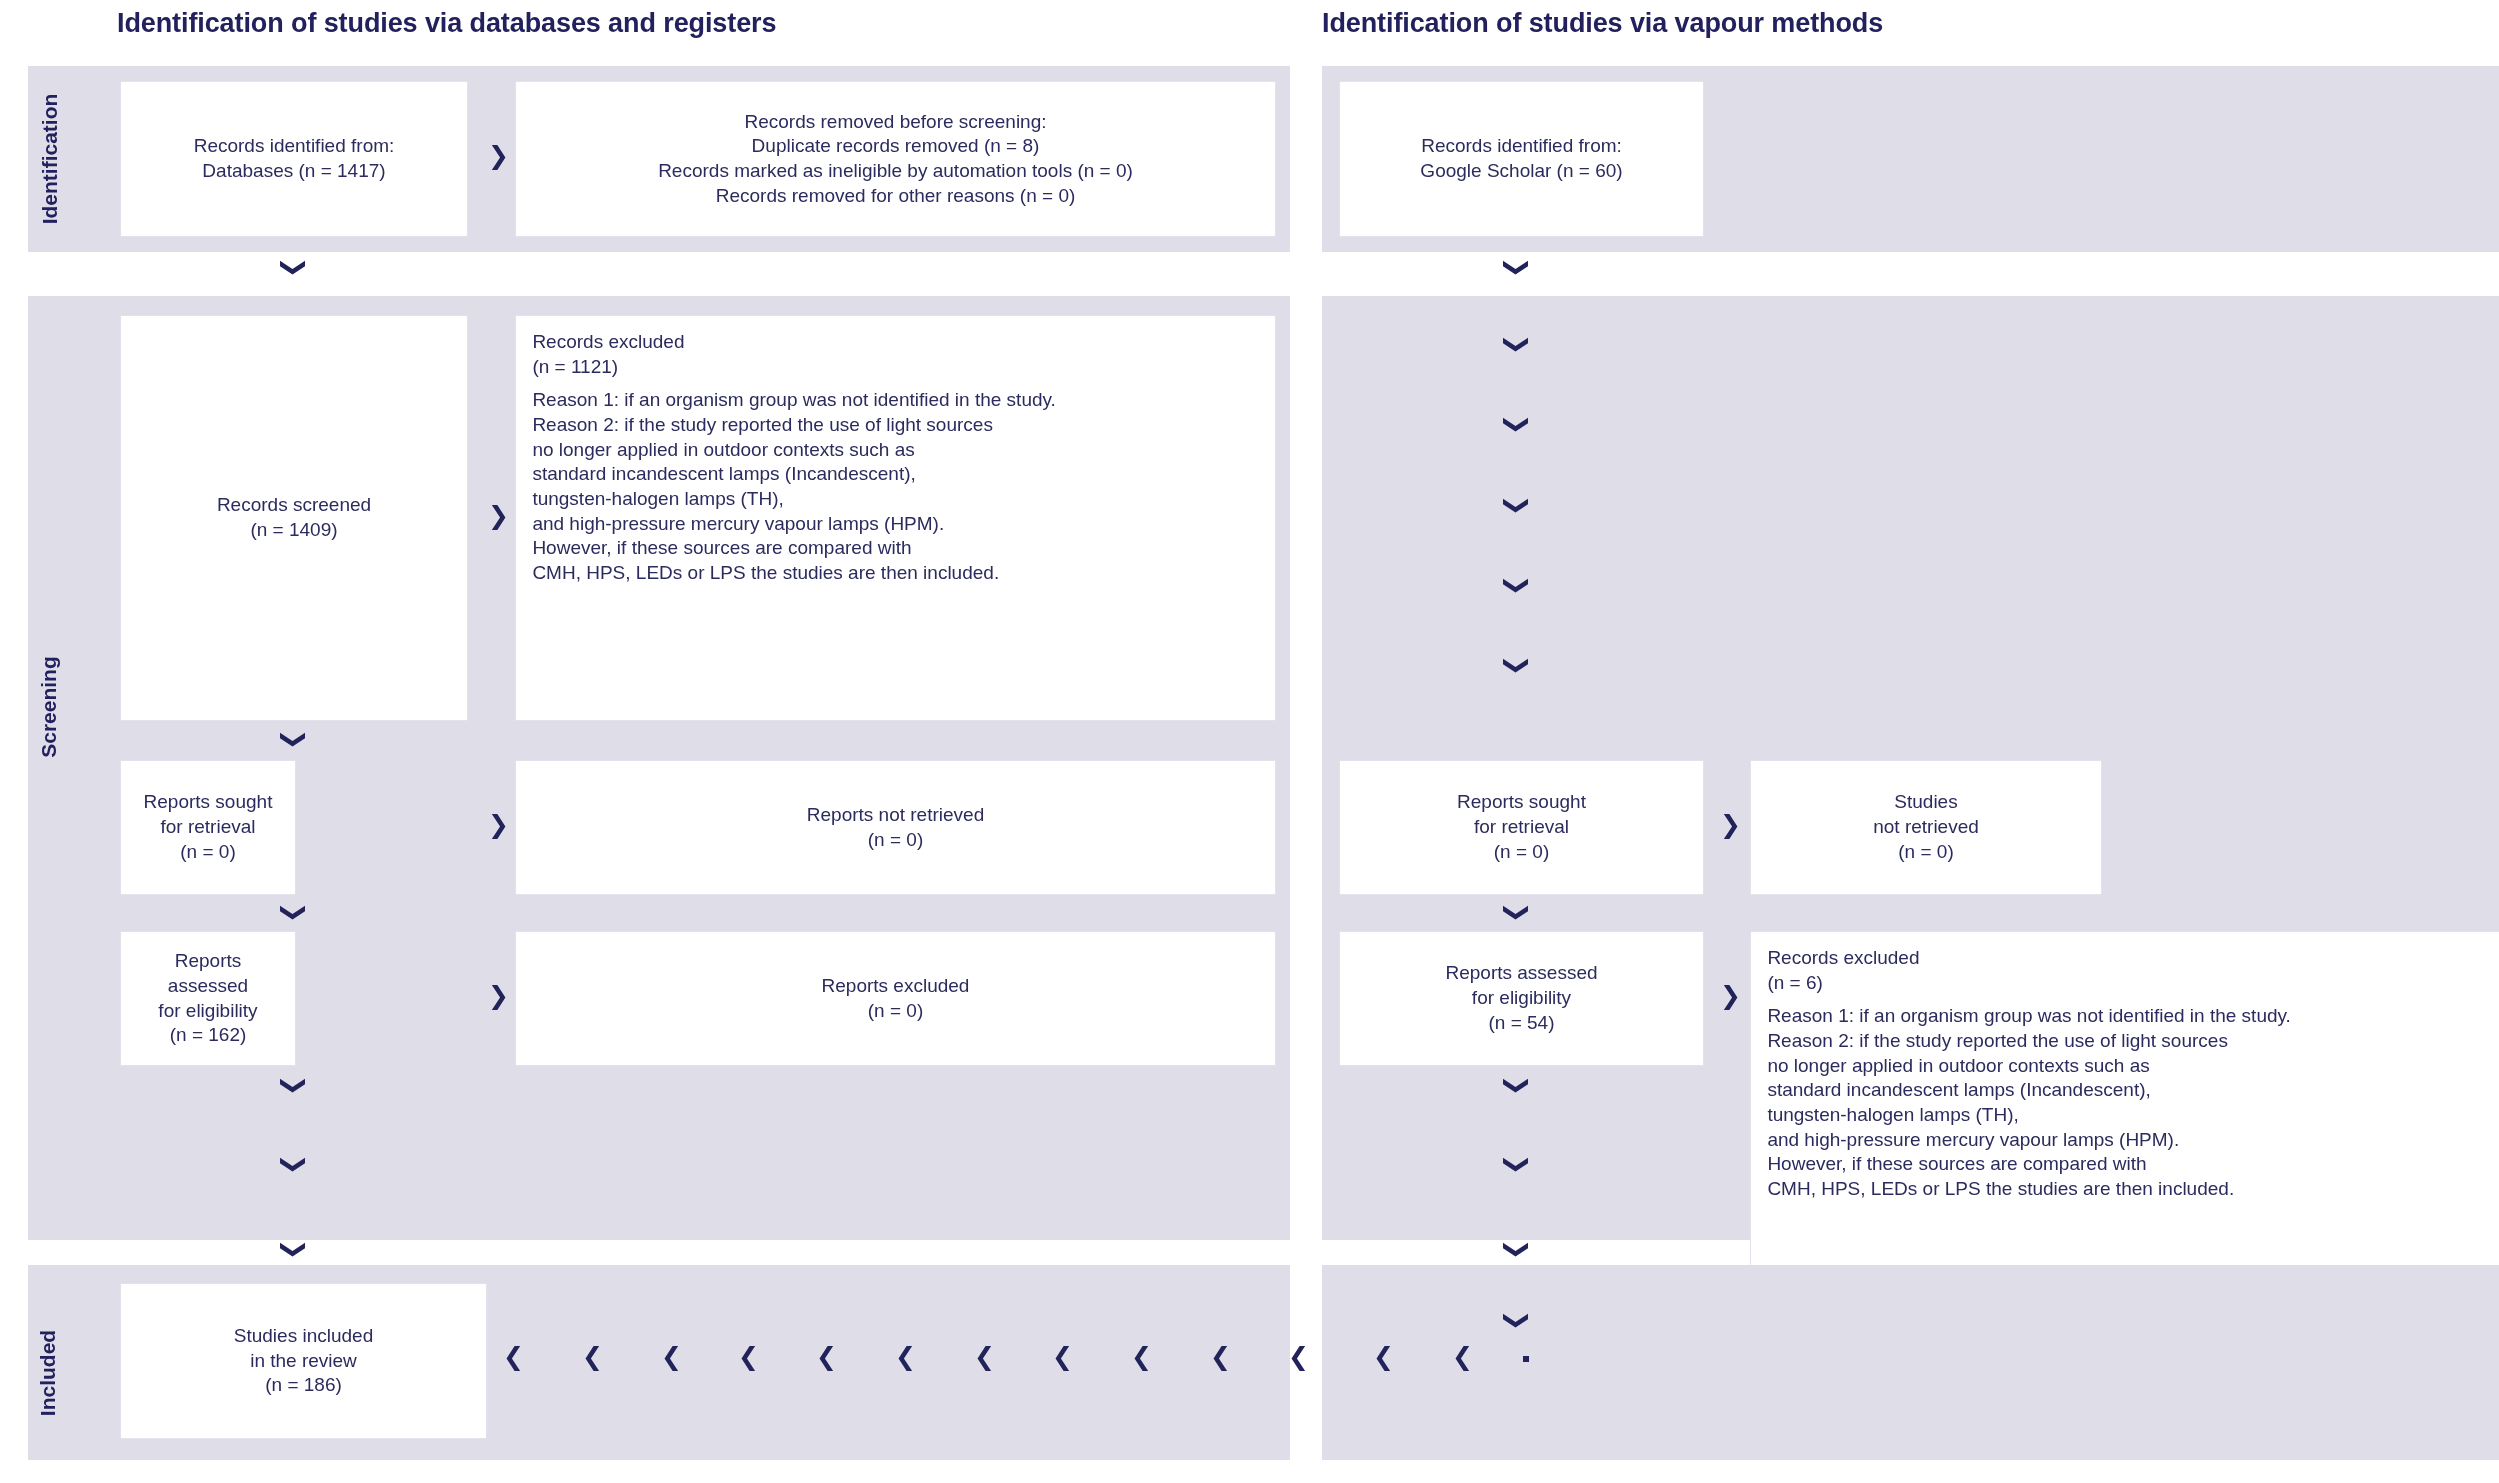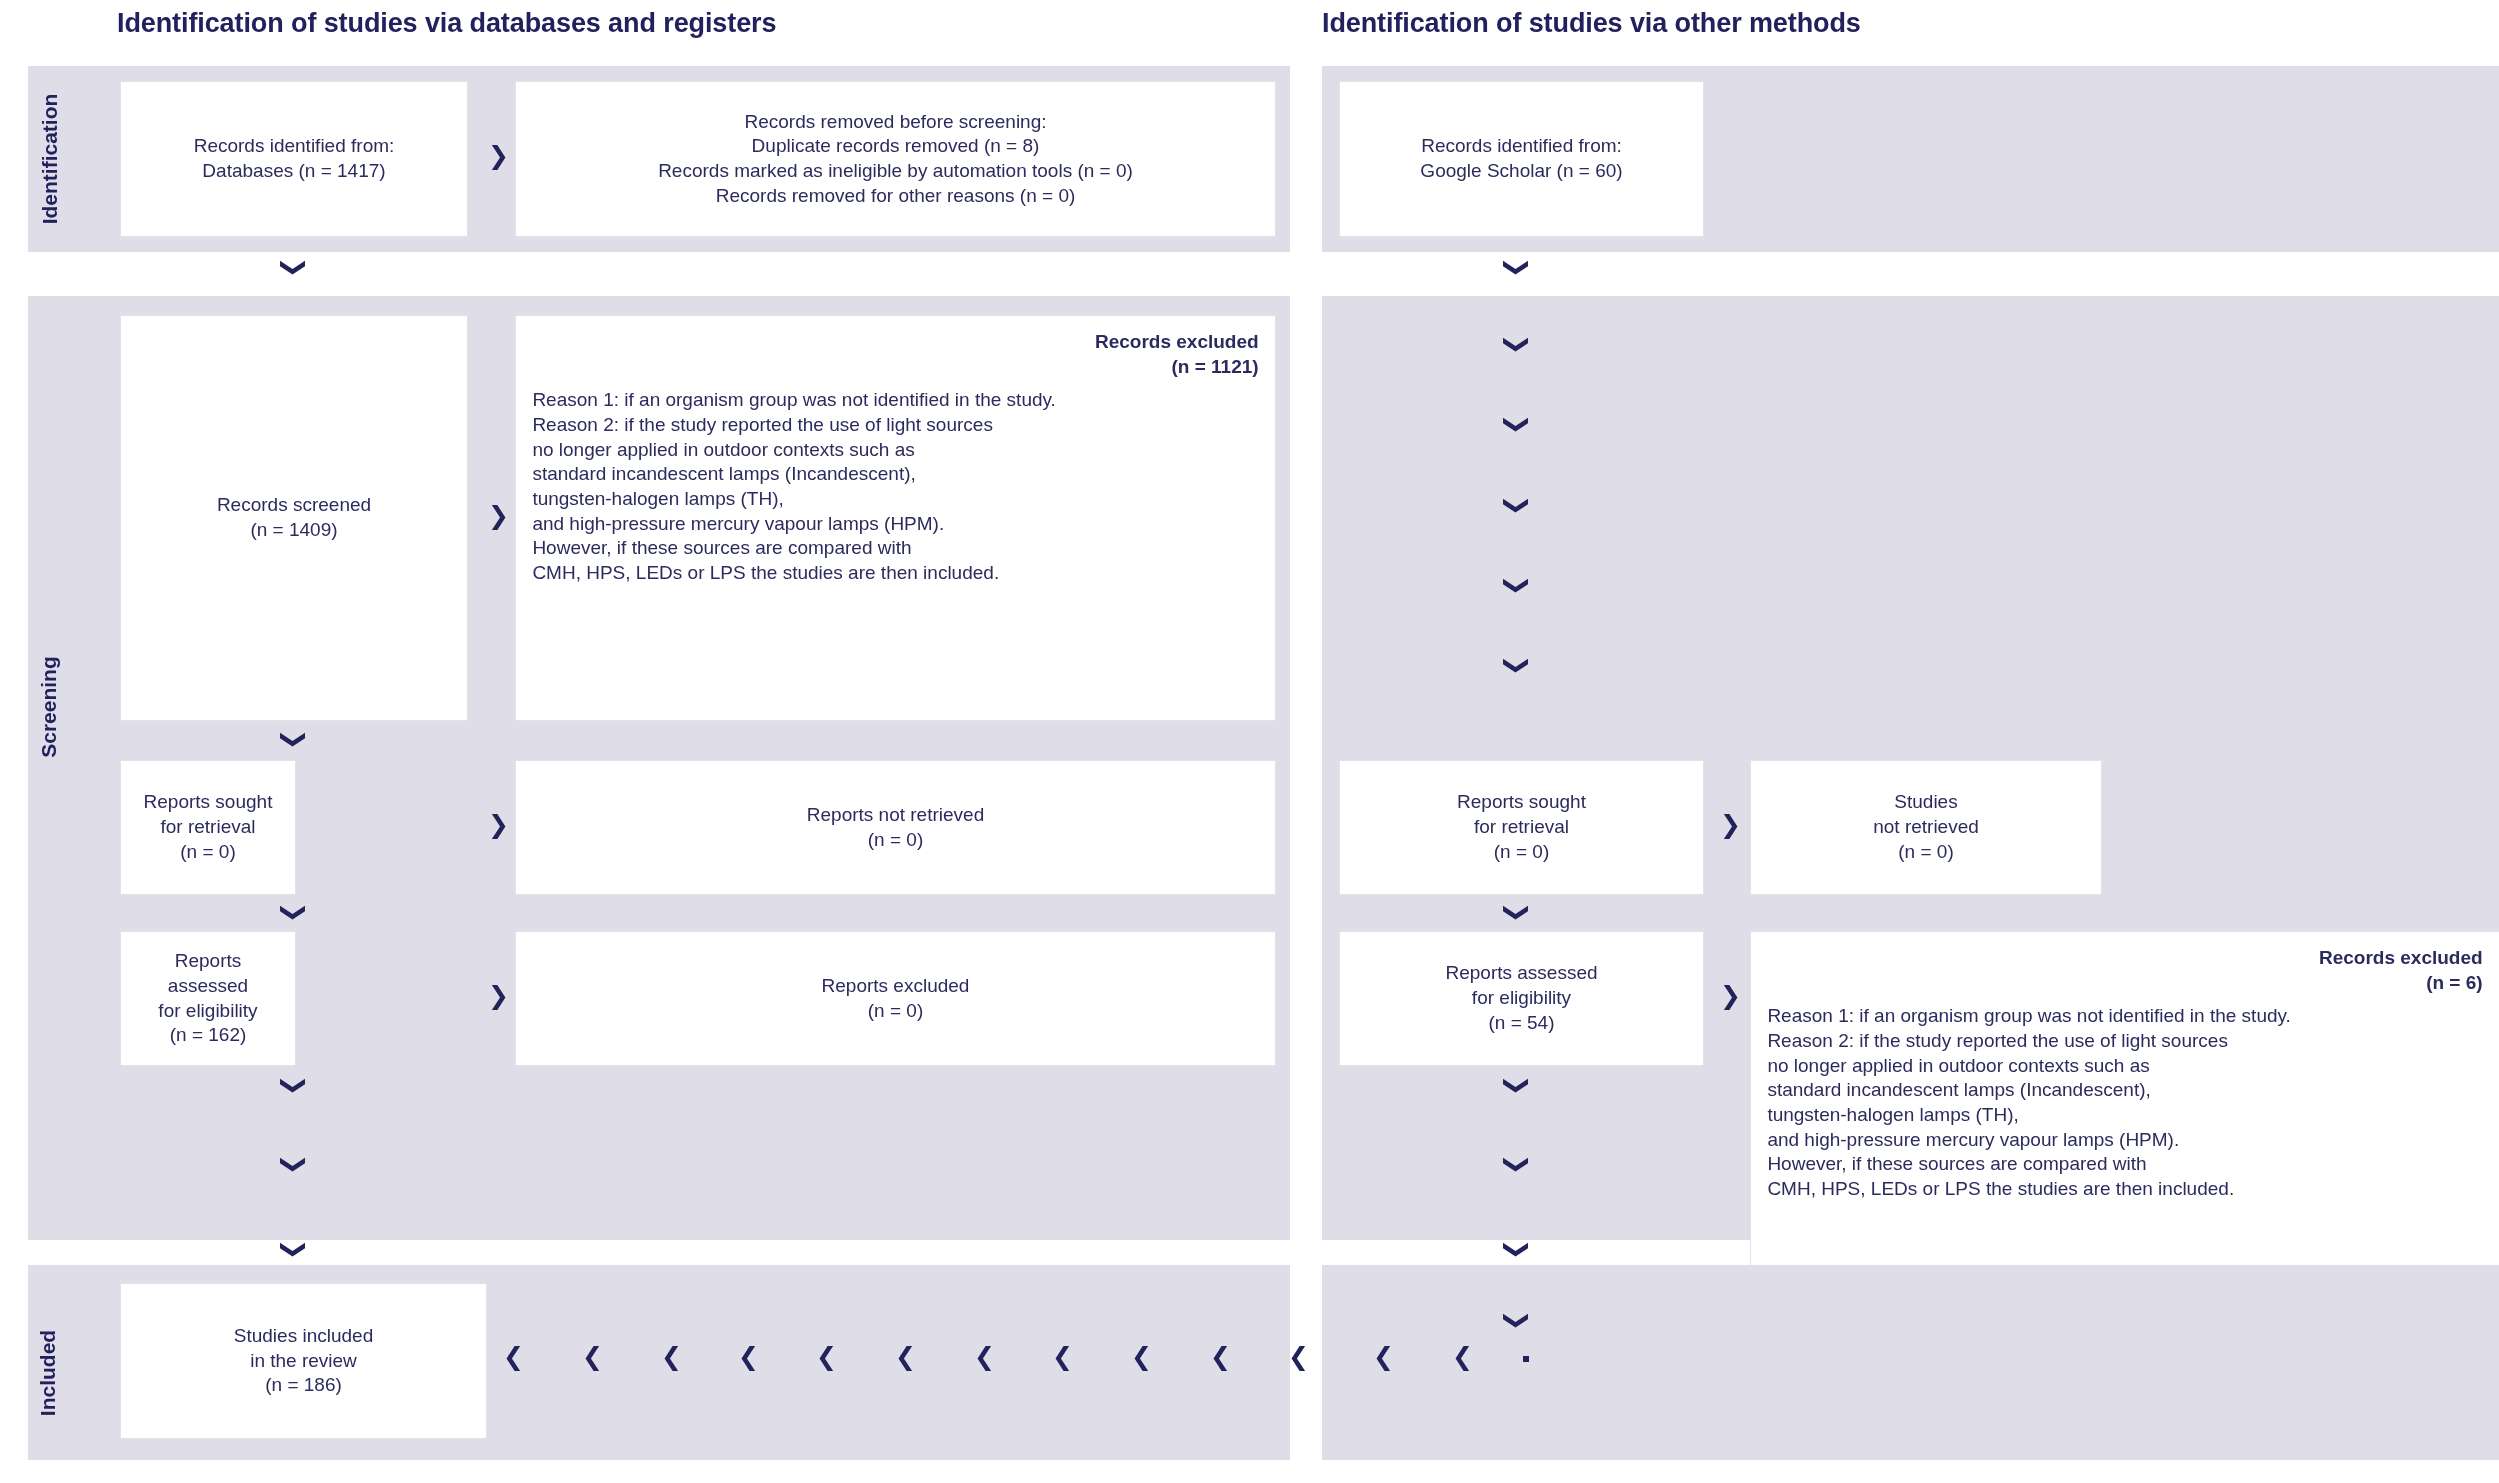--- a/index.html
+++ b/index.html
@@ -51,21 +51,21 @@
     flex-direction: column;
     justify-content: center;
     color: #2b2b5e;
     font-size: 19px;
     line-height: 1.30;
   }
   .box.center { text-align: center; align-items: center; }
   .box .pad { padding: 0 16.4px; width: 100%; box-sizing: border-box; }
   .box .line { display: block; }
   .box .ltxt { text-align: left; }
-  .box .ctxt { text-align: right; font-weight: bold; }
+  .box .ctxt { text-align: left; }
 
   
   .chev {
     position: absolute;
     color: #23235c;
     font-size: 25px;
     font-weight: bold;
     line-height: 1;
     font-family: "DejaVu Sans", sans-serif;
     user-select: none;
@@ -192,21 +192,21 @@
 <div class="chev left" style="left:661px; top:1344px;"></div>
 <div class="chev left" style="left:738px; top:1344px;"></div>
 <div class="chev left" style="left:816px; top:1344px;"></div>
 <div class="chev left" style="left:895px; top:1344px;"></div>
 <div class="chev left" style="left:974px; top:1344px;"></div>
 <div class="chev left" style="left:1052px; top:1344px;"></div>
 <div class="chev left" style="left:1131px; top:1344px;"></div>
 <div class="chev left" style="left:1210px; top:1344px;"></div>
 <div class="chev left" style="left:1288px; top:1344px;"></div>
 
-<div class="panel-title" style="left:1322px; top:7.6px;">Identification of studies via other methods</div>
+<div class="panel-title" style="left:1322px; top:7.6px;">Identification of studies via vapour methods</div>
 
 <div class="band" style="left:1322px; top:66px; width:1178px; height:186px;"></div>
 
 <div class="box center" style="left:1339px; top:81px; width:365px; height:156px;">
   <div class="pad">
     <span class="line">Records identified from:</span>
     <span class="line">Google Scholar (n = 60)</span>
   </div>
 </div>
 

